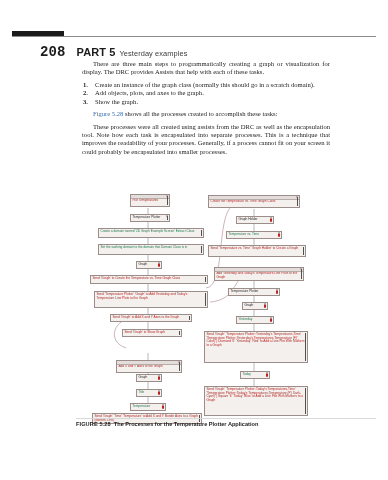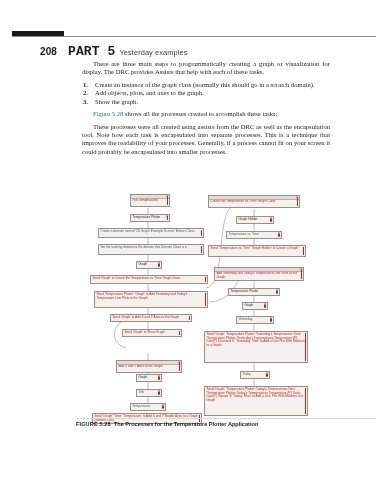--- a/index.html
+++ b/index.html
@@ -11,22 +11,22 @@
     overflow:hidden;
     position:relative;
   }
   .page{position:relative;width:388px;height:480px;}
 
   
   .headband{position:absolute;left:12px;top:31px;width:52px;height:6px;background:#1b1b1b;}
   .headrule{position:absolute;left:12px;top:36px;width:364px;height:1px;background:#8d8d8d;}
   .header-line{position:absolute;left:40px;top:44px;width:330px;
     font-size:7.6px;letter-spacing:.1px;white-space:nowrap;}
-  .pg-num{font-family:Liberation Sans, sans-serif;font-weight:bold;font-size:10px;color:#1b1b1b;}
-  .part-lbl{font-family:Liberation Mono, monospace;font-weight:bold;font-size:13px;color:#1b1b1b;margin-left:11px;text-align:right;}
+  .pg-num{font-family:Liberation Mono, monospace;font-weight:bold;font-size:14px;color:#1b1b1b;}
+  .part-lbl{font-family:Liberation Sans, sans-serif;font-weight:bold;font-size:11px;color:#1b1b1b;margin-left:11px;text-align:right;}
   .part-txt{font-family:"Liberation Sans",sans-serif;font-size:7.4px;color:#3a3a3a;margin-left:4px;}
 
   
   .body-col{position:absolute;left:82px;top:60px;width:248px;}
   p.para{margin:0 0 4px 0;font-size:6.6px;line-height:8.3px;text-align:justify;color:#1d1d1d;}
   p.para.indent{text-indent:11px;}
   ol.steps{margin:3px 0 4px 0;padding:0;list-style:none;}
   ol.steps li{font-size:6.6px;line-height:8.3px;color:#1d1d1d;margin:0 0 0.5px 0;
     padding-left:13px;position:relative;text-align:left;}
   ol.steps li .num{position:absolute;left:1px;top:0;font-weight:bold;font-size:6.6px;}

